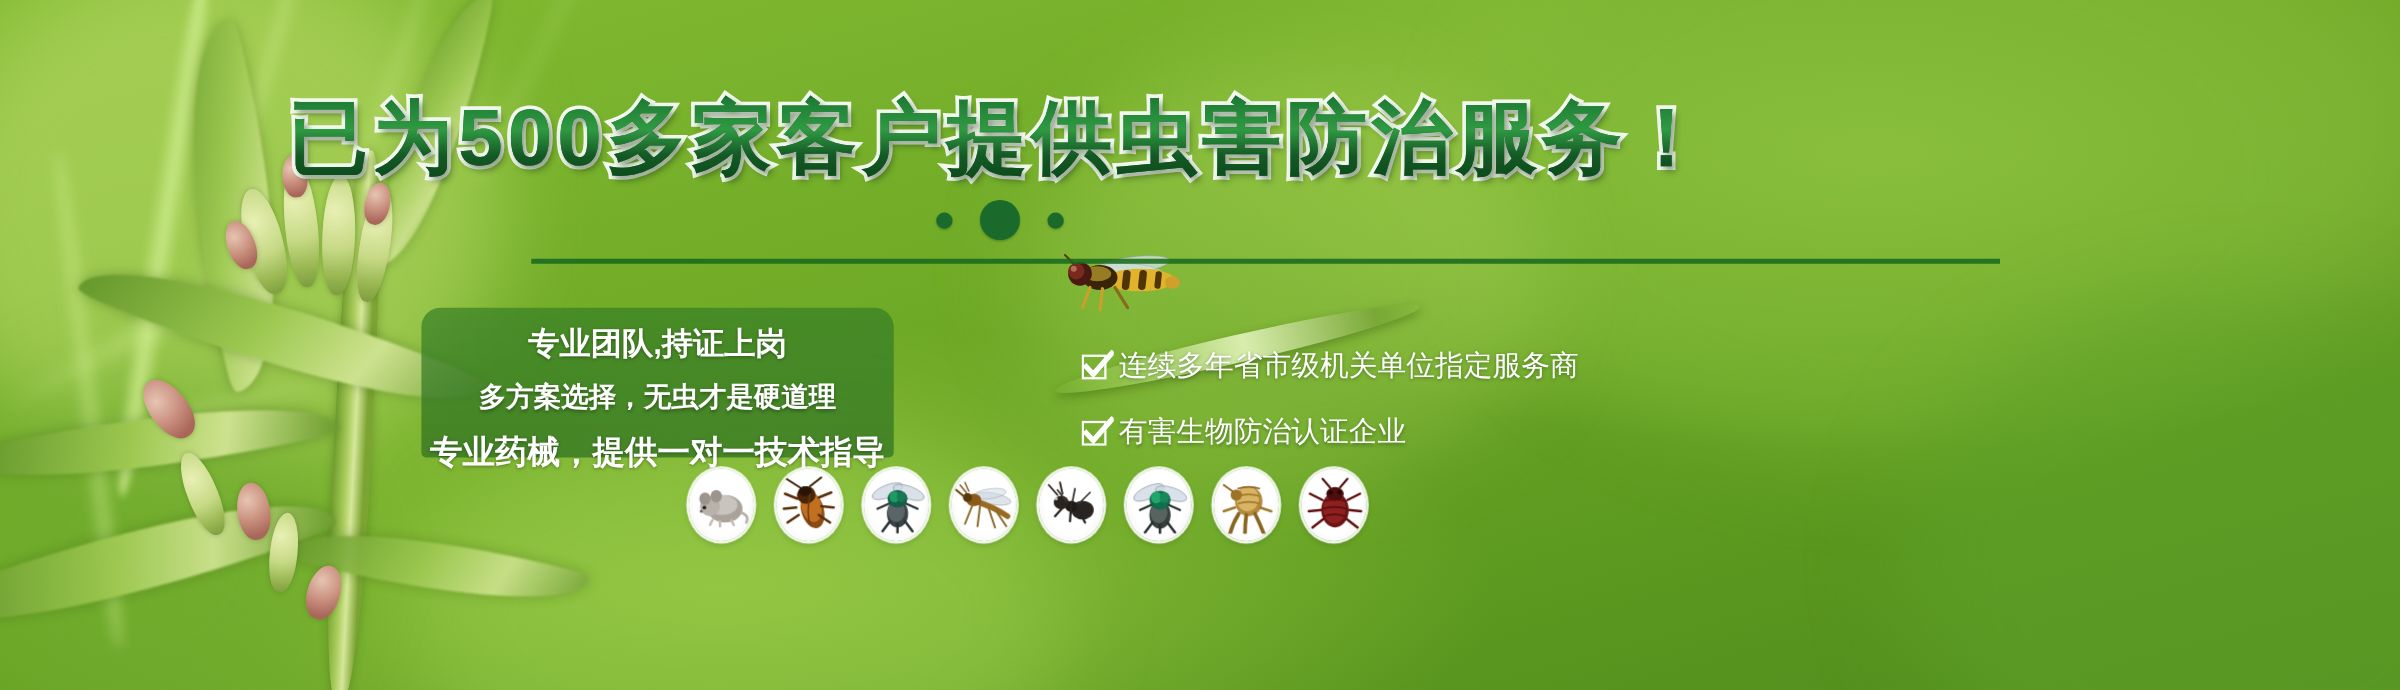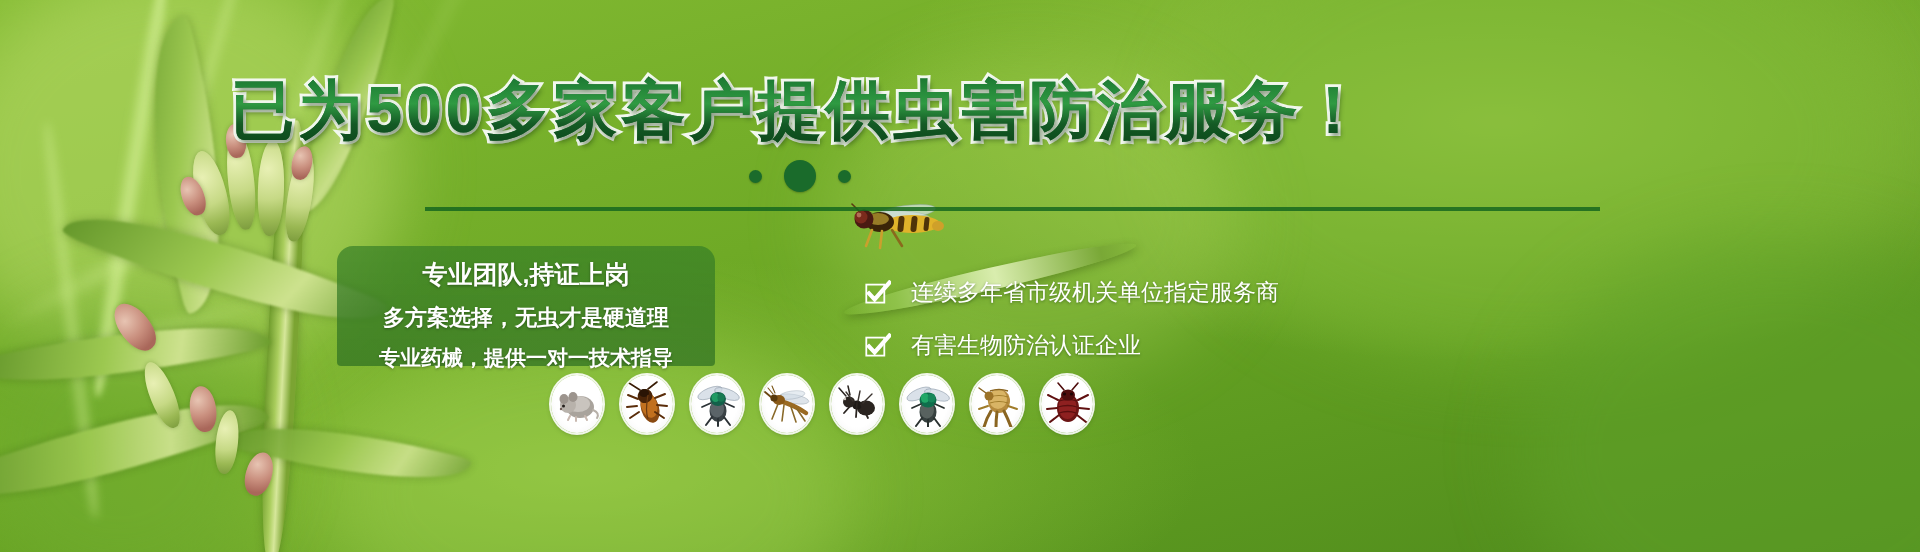--- a/index.html
+++ b/index.html
@@ -105,25 +105,25 @@
     background:linear-gradient(180deg,rgba(52,125,38,.68),rgba(46,112,34,.72));
     border-radius:16px 16px 4px 4px;
     backdrop-filter:blur(1px);
   }
   #promo-panel .line {
     color:#fff; font-weight:bold; white-space:nowrap; text-align:center;
     text-shadow:0 1px 3px rgba(0,0,0,.35);
   }
   .pl1 { font-size:25px; letter-spacing:0px; margin-top:12px; }
   .pl2 { font-size:22px; letter-spacing:0px; margin-top:12px; }
-  .pl3 { font-size:21px; letter-spacing:0px; margin-top:11px; }
+  .pl3 { font-size:26px; letter-spacing:0px; margin-top:11px; }
 
   
   #bullets { position:absolute; left:865px; top:277px; }
-  .bullet { display:flex; align-items:center; gap:20px; margin-bottom:22px;text-align:right; }
+  .bullet { display:flex; align-items:center; gap:4px; margin-bottom:22px;text-align:right; }
   .cb-icon { width:26px; height:26px; flex:0 0 26px; }
   .bullet-text { color:#fff; font-size:23px; white-space:nowrap; text-shadow:0 1px 3px rgba(20,50,10,.45); }
 
   
   #insect-row { position:absolute; left:551px; top:375px; display:flex; gap:18px; }
   .insect {
     width:52px; height:58px; border-radius:50%;
     background:radial-gradient(ellipse at 50% 35%, #ffffff 60%, #efefef 100%);
     box-shadow:0 0 0 2px rgba(255,255,255,.9), 0 2px 5px rgba(30,60,10,.35);
     display:flex; align-items:center; justify-content:center;

